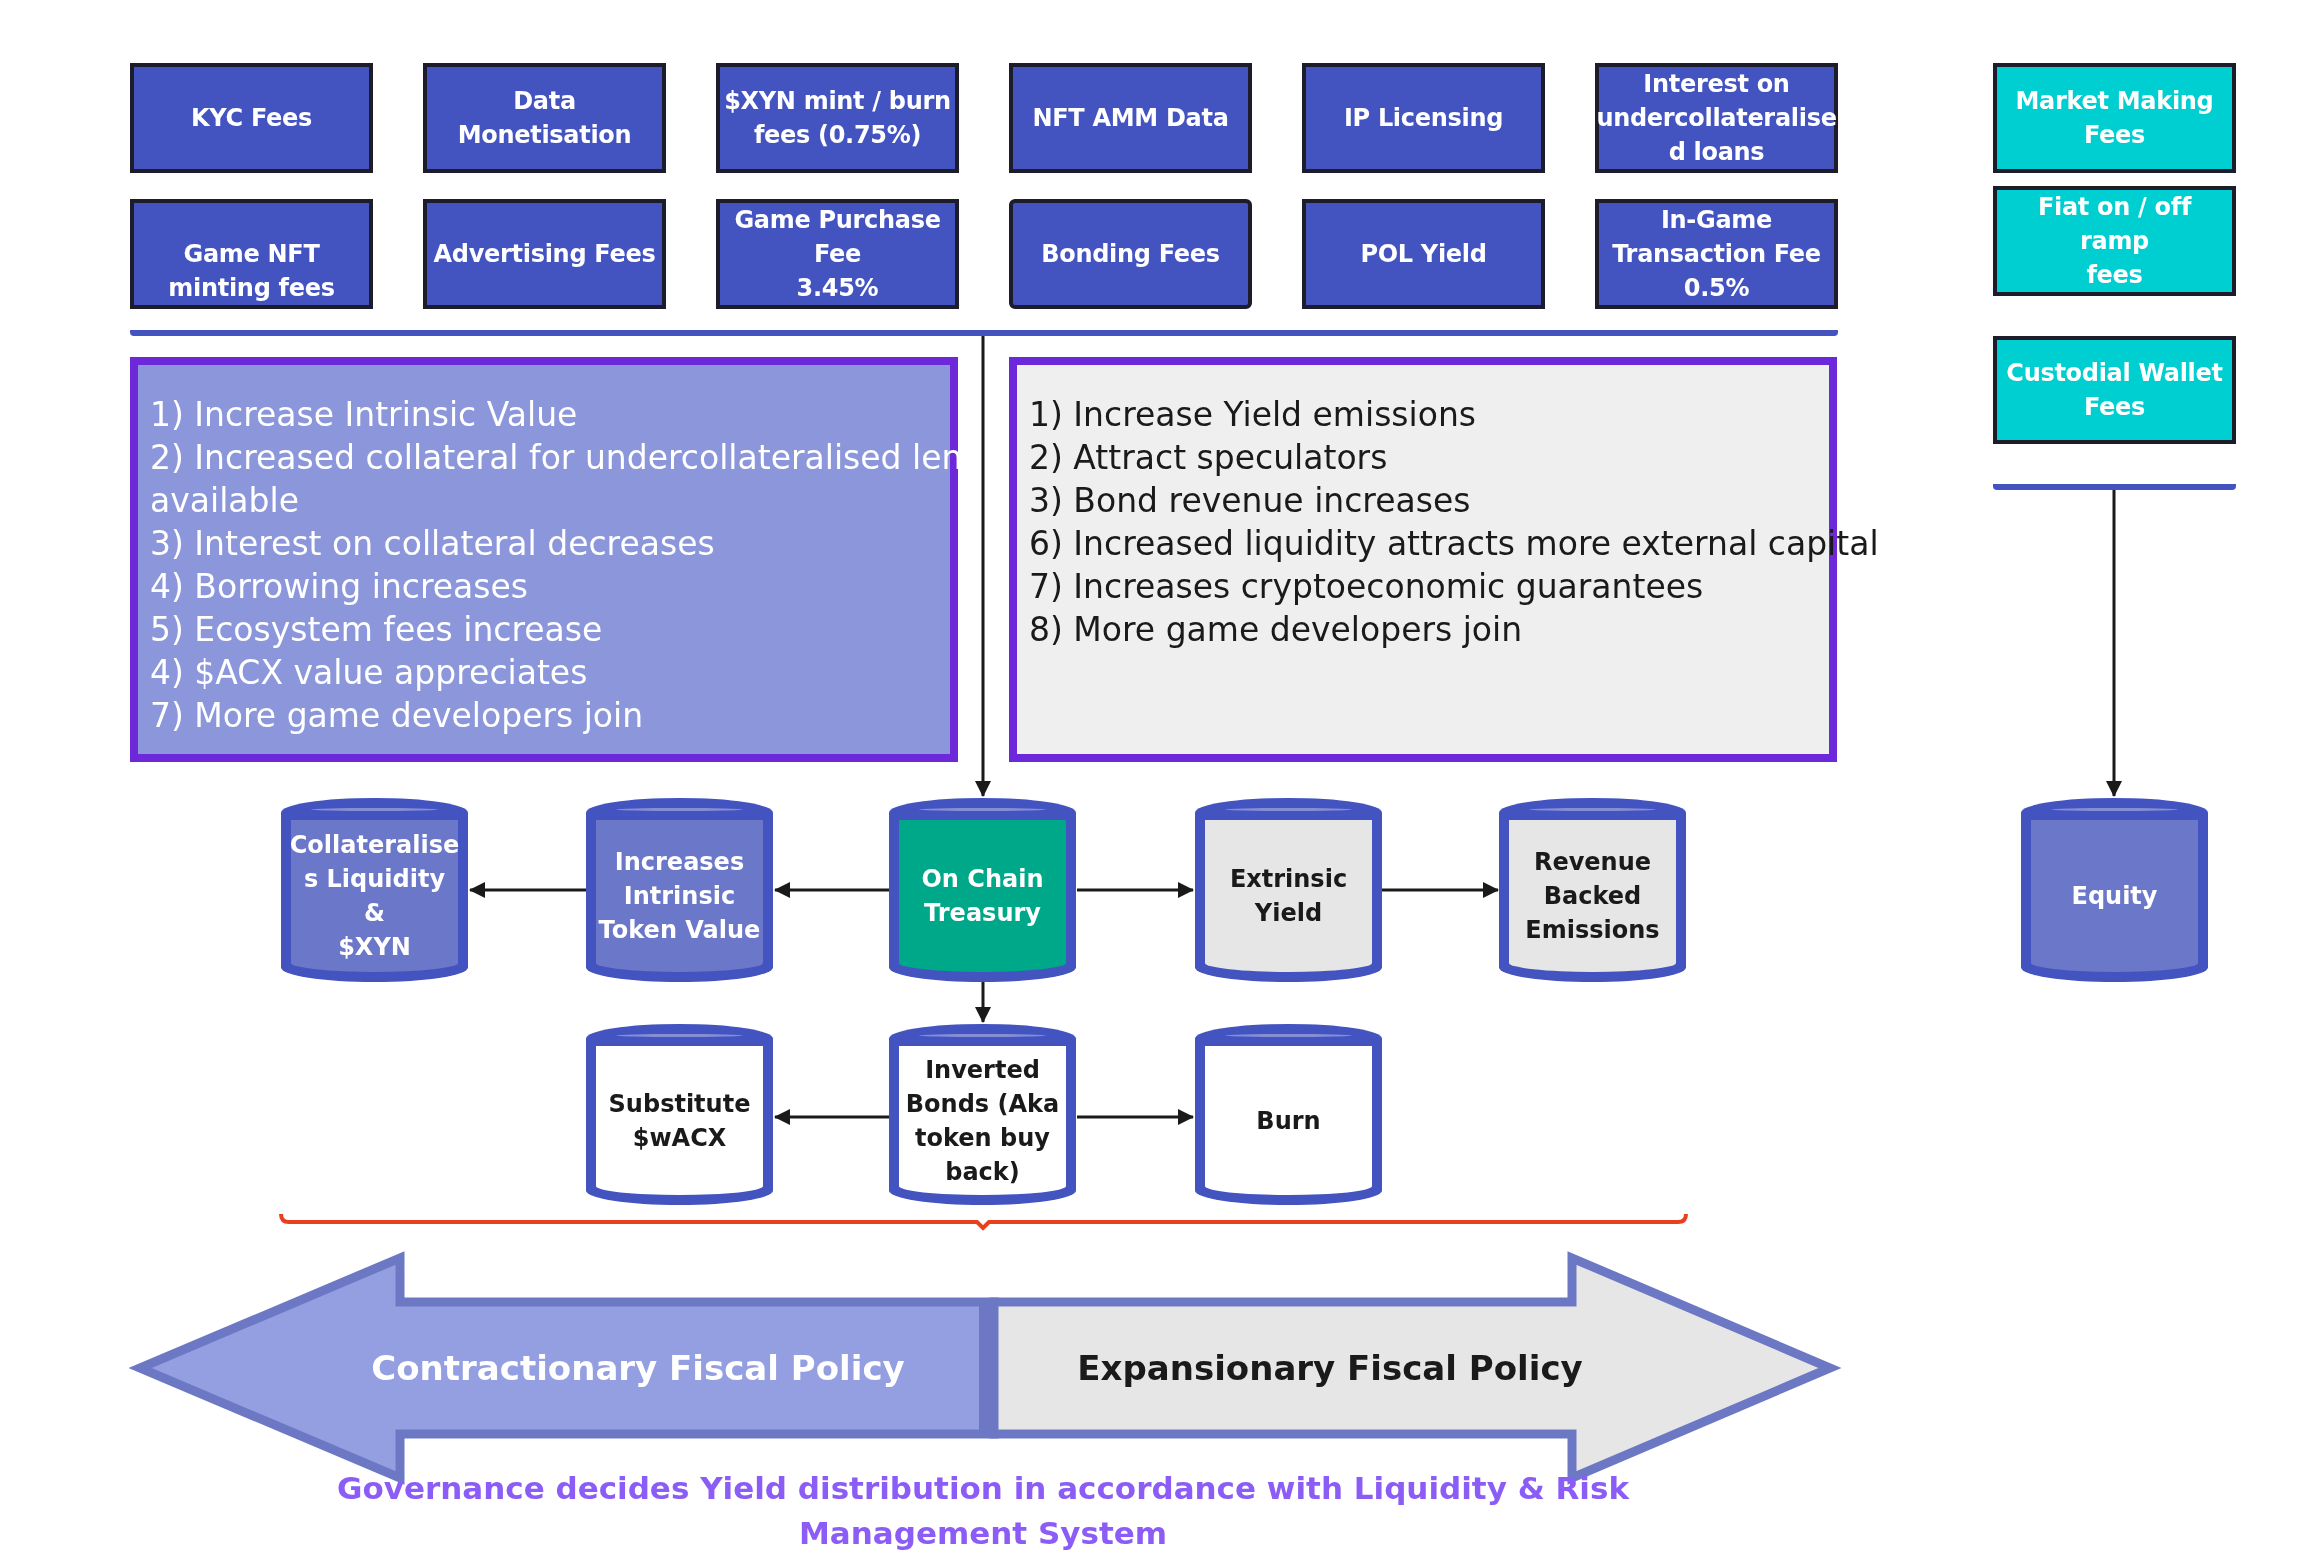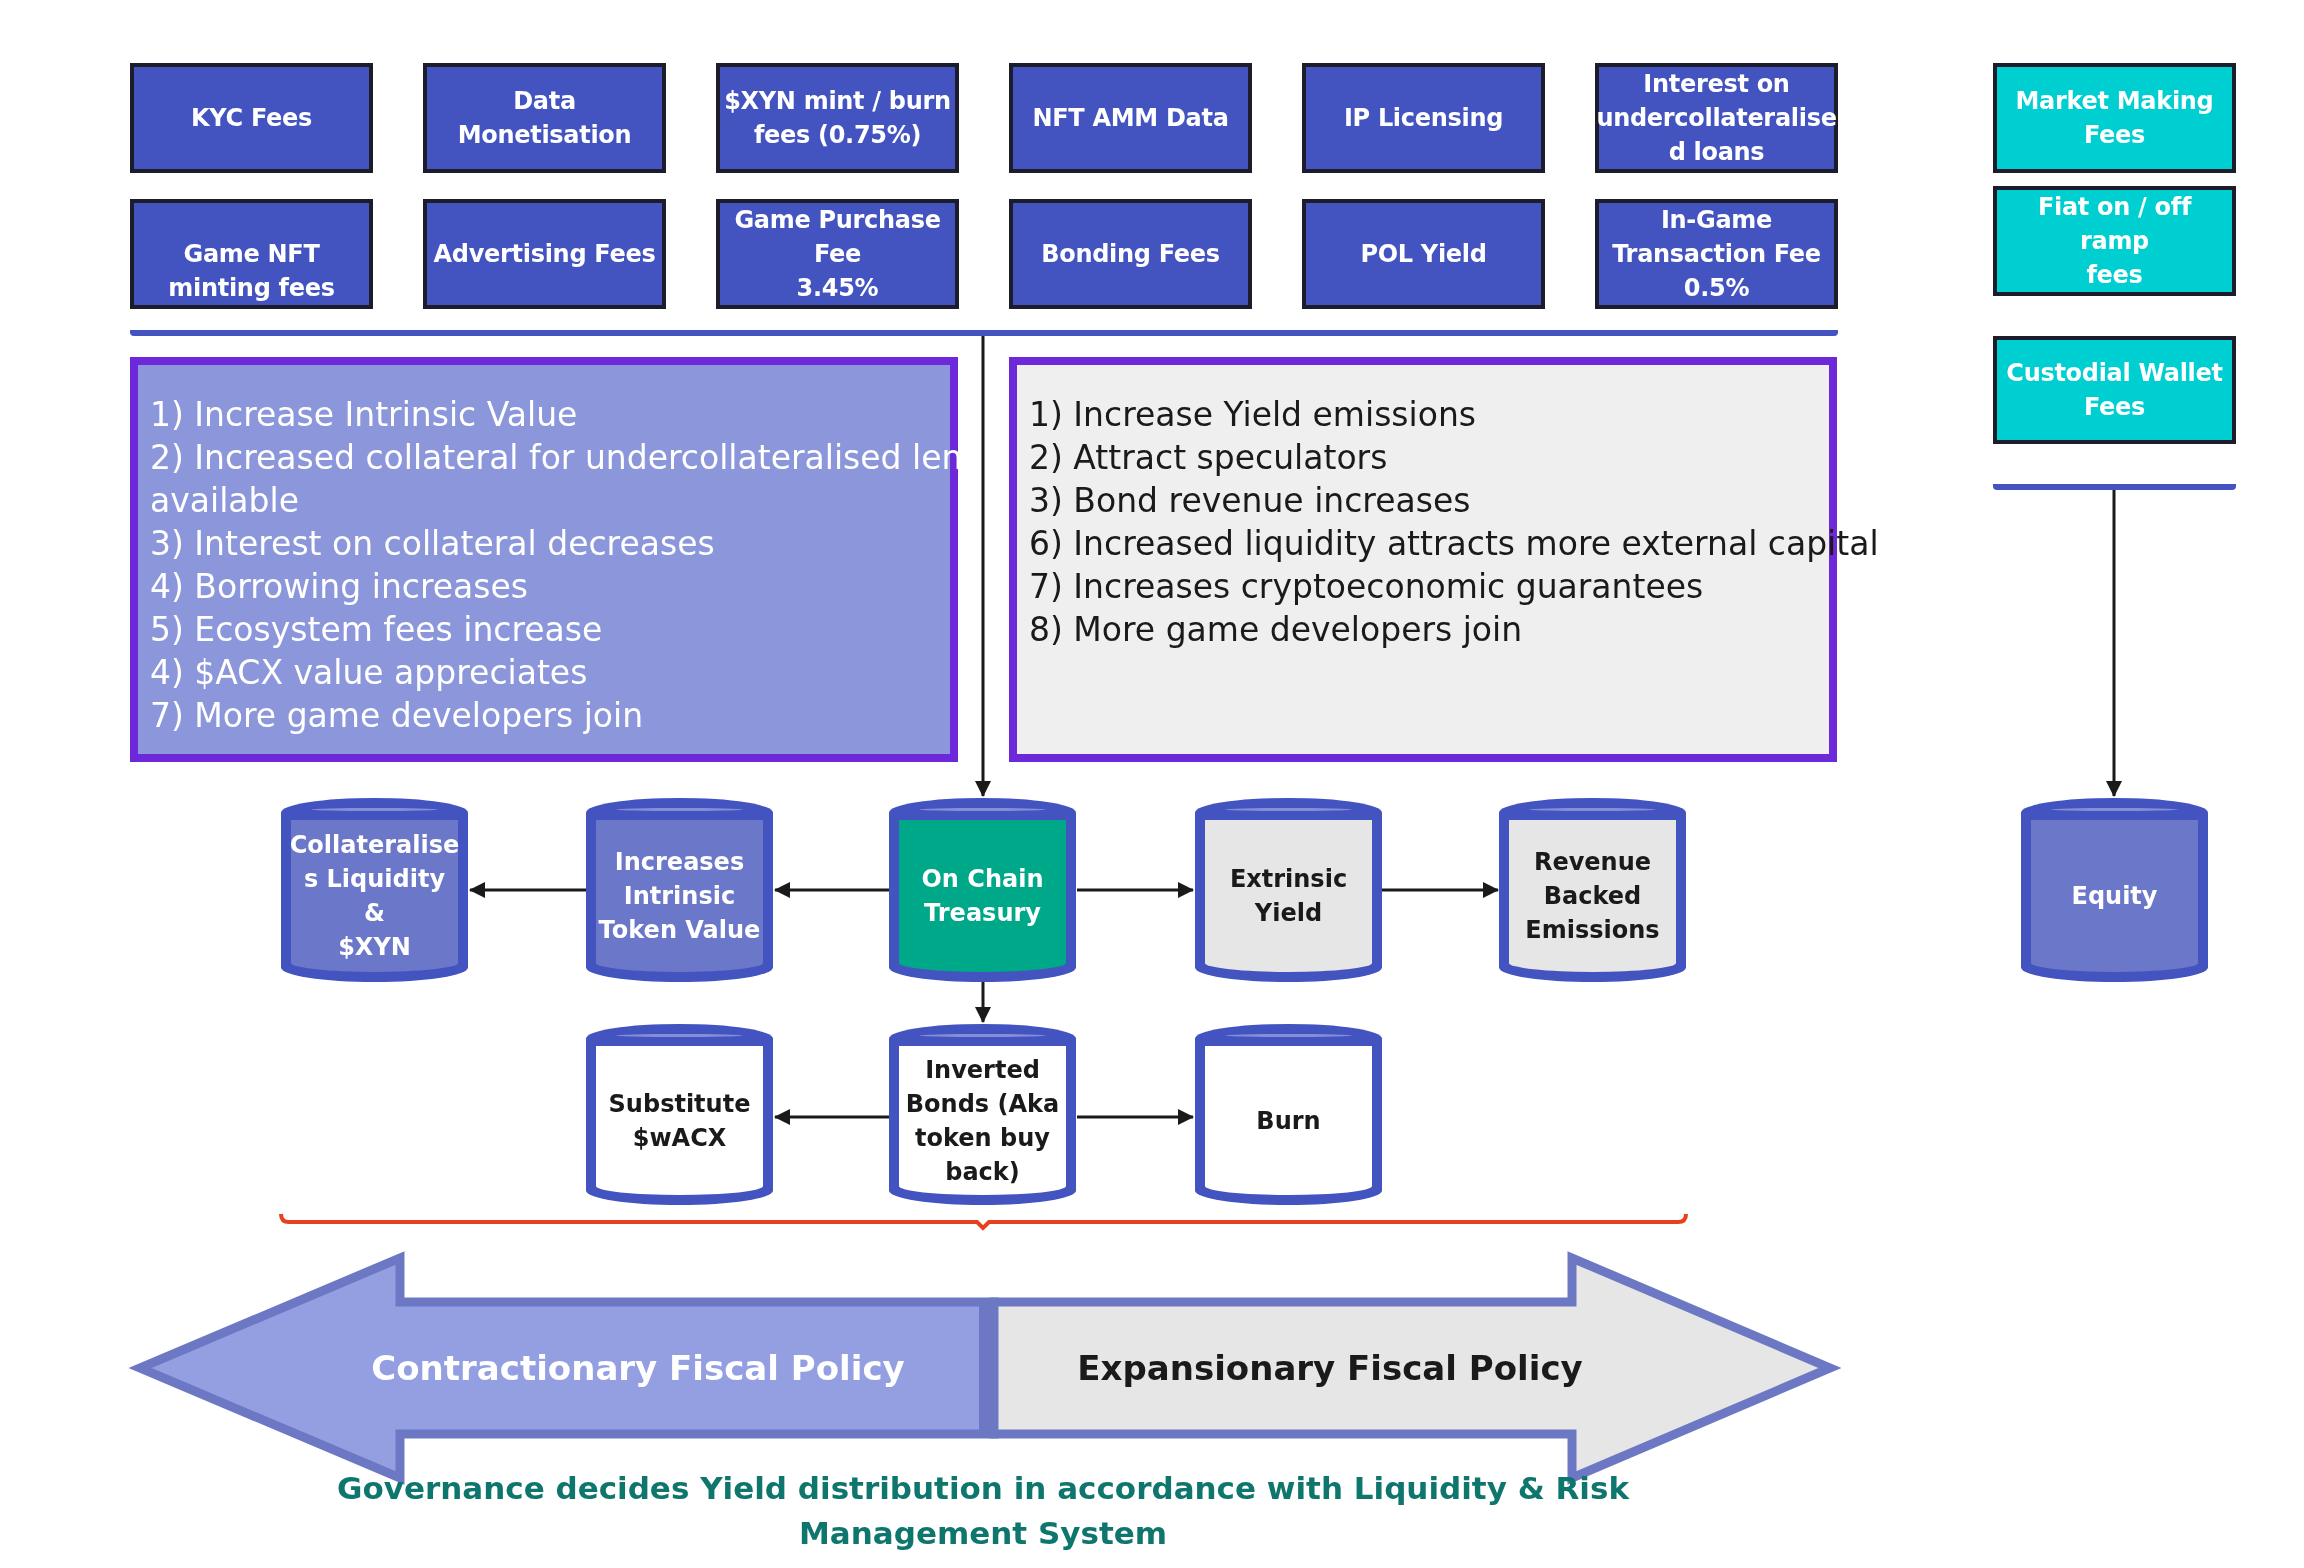--- a/index.html
+++ b/index.html
@@ -33,21 +33,21 @@
   .cyl.teal .inner { background: #00a88a; }
   .cyl.teal .label { color: #ffffff; }
   .cyl.gray .inner { background: #e6e6e6; }
   .cyl.gray .label { color: #1a1a1a; }
   .cyl.white .inner { background: #ffffff; }
   .cyl.white .label { color: #1a1a1a; }
   svg.overlay { position: absolute; left: 0; top: 0; width: 2304px; height: 1568px; pointer-events: none; }
   .arrow-label { position: absolute; font-weight: bold; font-size: 34px; white-space: nowrap;
                  transform: translate(-50%, -50%); font-family: "DejaVu Sans", sans-serif; }
   .footer { position: absolute; left: 983px; top: 1466px; transform: translateX(-50%);
-            text-align: center; font-weight: bold; font-size: 31px; line-height: 45px; color: #0f766e;
+            text-align: center; font-weight: bold; font-size: 31px; line-height: 45px; color: #8b5cf6;
             white-space: nowrap; font-family: "DejaVu Sans", sans-serif; }
 </style>
 </head>
 <body>
 
 <svg class="overlay" viewBox="0 0 2304 1568">
   <defs>
     <marker id="ah" markerWidth="10" markerHeight="10" refX="9" refY="5" orient="auto" markerUnits="userSpaceOnUse">
       <path d="M0,0 L10,5 L0,10 z" fill="#1a1a1a"></path>
     </marker>
@@ -105,21 +105,21 @@
 minting fees</span>
   </div>
 <div class="box blue" style="left:423px;top:199px;width:243px;height:110px;">
     <span>Advertising Fees</span>
   </div>
 <div class="box blue" style="left:716px;top:199px;width:243px;height:110px;">
     <span>Game Purchase
 Fee
 3.45%</span>
   </div>
-<div class="box blue" style="left:1009px;top:199px;width:243px;height:110px;">
+<div class="box blue" style="left:1009px;top:199px;width:243px;height:110px;border-radius:6px;">
     <span>Bonding Fees</span>
   </div>
 <div class="box blue" style="left:1302px;top:199px;width:243px;height:110px;">
     <span>POL Yield</span>
   </div>
 <div class="box blue" style="left:1595px;top:199px;width:243px;height:110px;">
     <span>In-Game
 Transaction Fee
 0.5%</span>
   </div>

